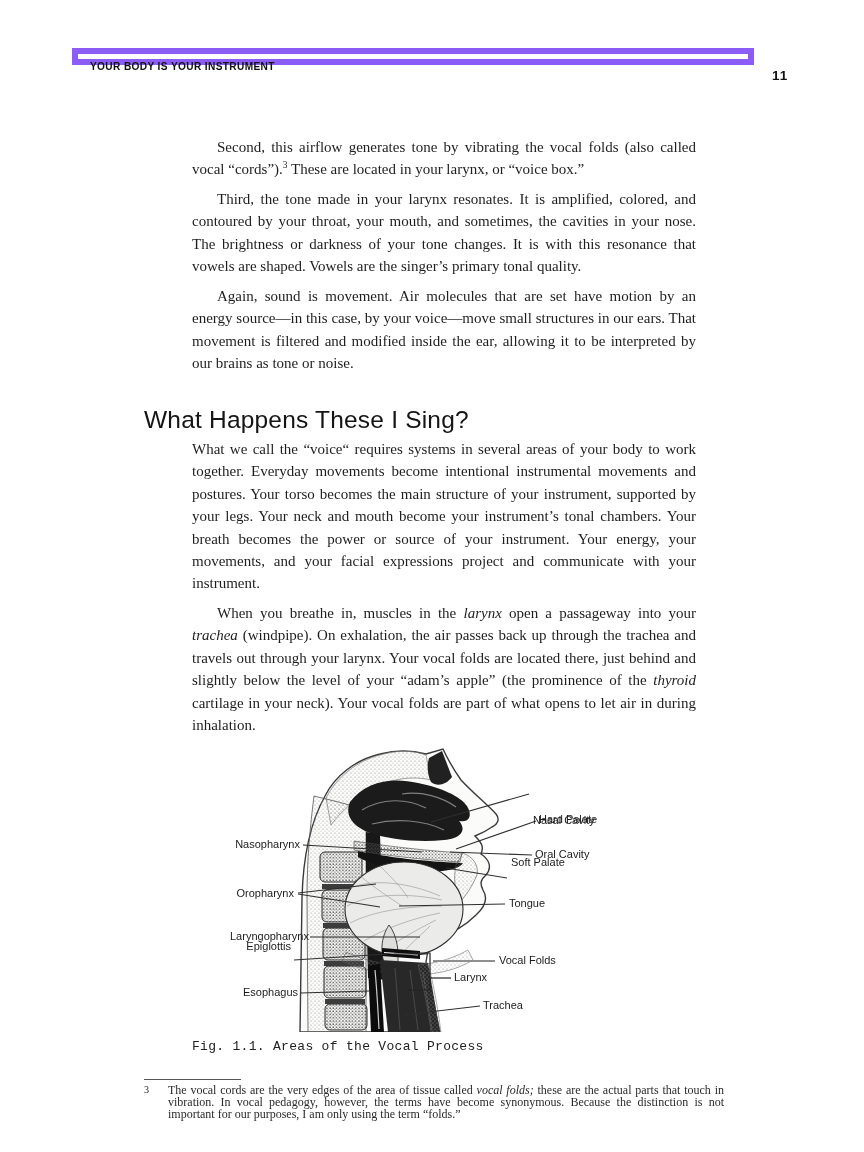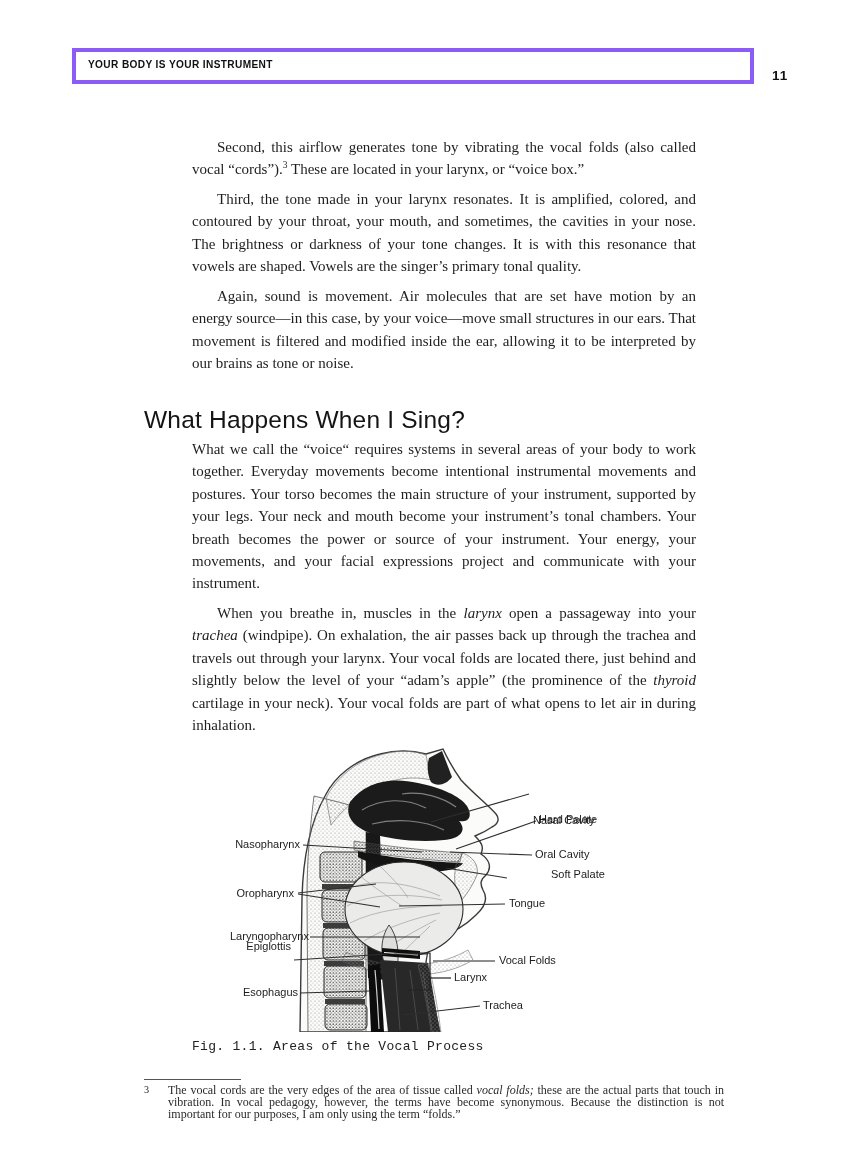--- a/index.html
+++ b/index.html
@@ -2,22 +2,22 @@
 <html><head>
 <meta charset="utf-8">
 <style>
   html,body { margin:0; padding:0; background:#ffffff; }
   .page {
     position:relative; width:864px; height:1152px; background:#ffffff;
     font-family:"Liberation Serif", serif; color:#1a1a1a; overflow:hidden;
   }
   
   .running-head-box {
-    position:absolute; left:72px; top:48px; width:682px; height:36px;
-    border:4px solid #8b5cf6; box-sizing:border-box;
+    position:absolute; left:72px; top:48px; width:682px; height:17px;
+    border:6px solid #8b5cf6; box-sizing:border-box;
   }
   .running-head-text {
     position:absolute; left:12px; top:6px;
     font-family:"Liberation Sans", sans-serif; font-weight:bold; font-size:11px;
     letter-spacing:0.4px; color:#111; transform:scaleX(0.92); transform-origin:left center;
     white-space:nowrap;
   }
   .page-number {
     position:absolute; left:772px; top:52px;
     font-family:"Liberation Sans", sans-serif; font-weight:bold; font-size:13.5px;
@@ -66,21 +66,21 @@
     <div class="running-head-text">YOUR BODY IS YOUR INSTRUMENT</div>
   </div>
   <div class="page-number">11</div>
 
   <div class="body-par indent" style="top:136px;"><span>Second, this airflow generates tone by vibrating the vocal folds (also called vocal “cords”).</span><sup>3</sup><span> These are located in your larynx, or “voice box.”</span></div>
 
   <div class="body-par indent" style="top:188px;">Third, the tone made in your larynx resonates. It is amplified, colored, and contoured by your throat, your mouth, and sometimes, the cavities in your nose. The brightness or darkness of your tone changes. It is with this resonance that vowels are shaped. Vowels are the singer’s primary tonal quality.</div>
 
   <div class="body-par indent" style="top:285px;">Again, sound is movement. Air molecules that are set have motion by an energy source—in this case, by your voice—move small structures in our ears. That movement is filtered and modified inside the ear, allowing it to be interpreted by our brains as tone or noise.</div>
 
-  <h1 class="section-heading">What Happens When I Sing?</h1>
+  <h1 class="section-heading">What Happens These I Sing?</h1>
 
   <div class="body-par" style="top:438px;">What we call the “voice“ requires systems in several areas of your body to work together. Everyday movements become intentional instrumental movements and postures. Your torso becomes the main structure of your instrument, supported by your legs. Your neck and mouth become your instrument’s tonal chambers. Your breath becomes the power or source of your instrument. Your energy, your movements, and your facial expressions project and communicate with your instrument.</div>
 
   <div class="body-par indent" style="top:602px;"><span>When you breathe in, muscles in the </span><span class="ital">larynx</span><span> open a passageway into your </span><span class="ital">trachea</span><span> (windpipe). On exhalation, the air passes back up through the trachea and travels out through your larynx. Your vocal folds are located there, just behind and slightly below the level of your “adam’s apple” (the prominence of the </span><span class="ital">thyroid</span><span> cartilage in your neck). Your vocal folds are part of what opens to let air in during inhalation.</span></div>
 
   <div class="figure-area">
     <svg viewBox="0 0 390 284" width="390" height="284">
       <defs>
         <pattern id="stip" width="4" height="4" patternUnits="userSpaceOnUse">
           <circle cx="1" cy="1" r="0.6" fill="#8d8d8d"></circle>
@@ -186,21 +186,21 @@
     <div class="fig-label left-col" style="left:0; width:70px; top:90px;">Nasopharynx</div>
     <div class="fig-label left-col" style="left:0; width:64px; top:139px;">Oropharynx</div>
     <div class="fig-label left-col" style="left:0; width:78px; top:182px;">Laryngopharynx</div>
     <div class="fig-label left-col" style="left:0; width:61px; top:192px;">Epiglottis</div>
     <div class="fig-label left-col" style="left:0; width:68px; top:238px;">Esophagus</div>
 
     
     <div class="fig-label" style="left:303px; top:38px;margin-top:28px;">Nasal Cavity</div>
     <div class="fig-label" style="left:309px; top:65px;">Hard Palate</div>
     <div class="fig-label" style="left:305px; top:100px;">Oral Cavity</div>
-    <div class="fig-label" style="left:281px; top:120px;margin-left:40px;">Soft Palate</div>
+    <div class="fig-label" style="left:281px; top:108px;">Soft Palate</div>
     <div class="fig-label" style="left:279px; top:149px;">Tongue</div>
     <div class="fig-label" style="left:269px; top:206px;">Vocal Folds</div>
     <div class="fig-label" style="left:224px; top:223px;">Larynx</div>
     <div class="fig-label" style="left:253px; top:251px;">Trachea</div>
   </div>
 
   <div class="fig-caption">Fig. 1.1. Areas of the Vocal Process</div>
 
   <div class="footnote-rule"></div>
   <div class="footnote-number">3</div>

